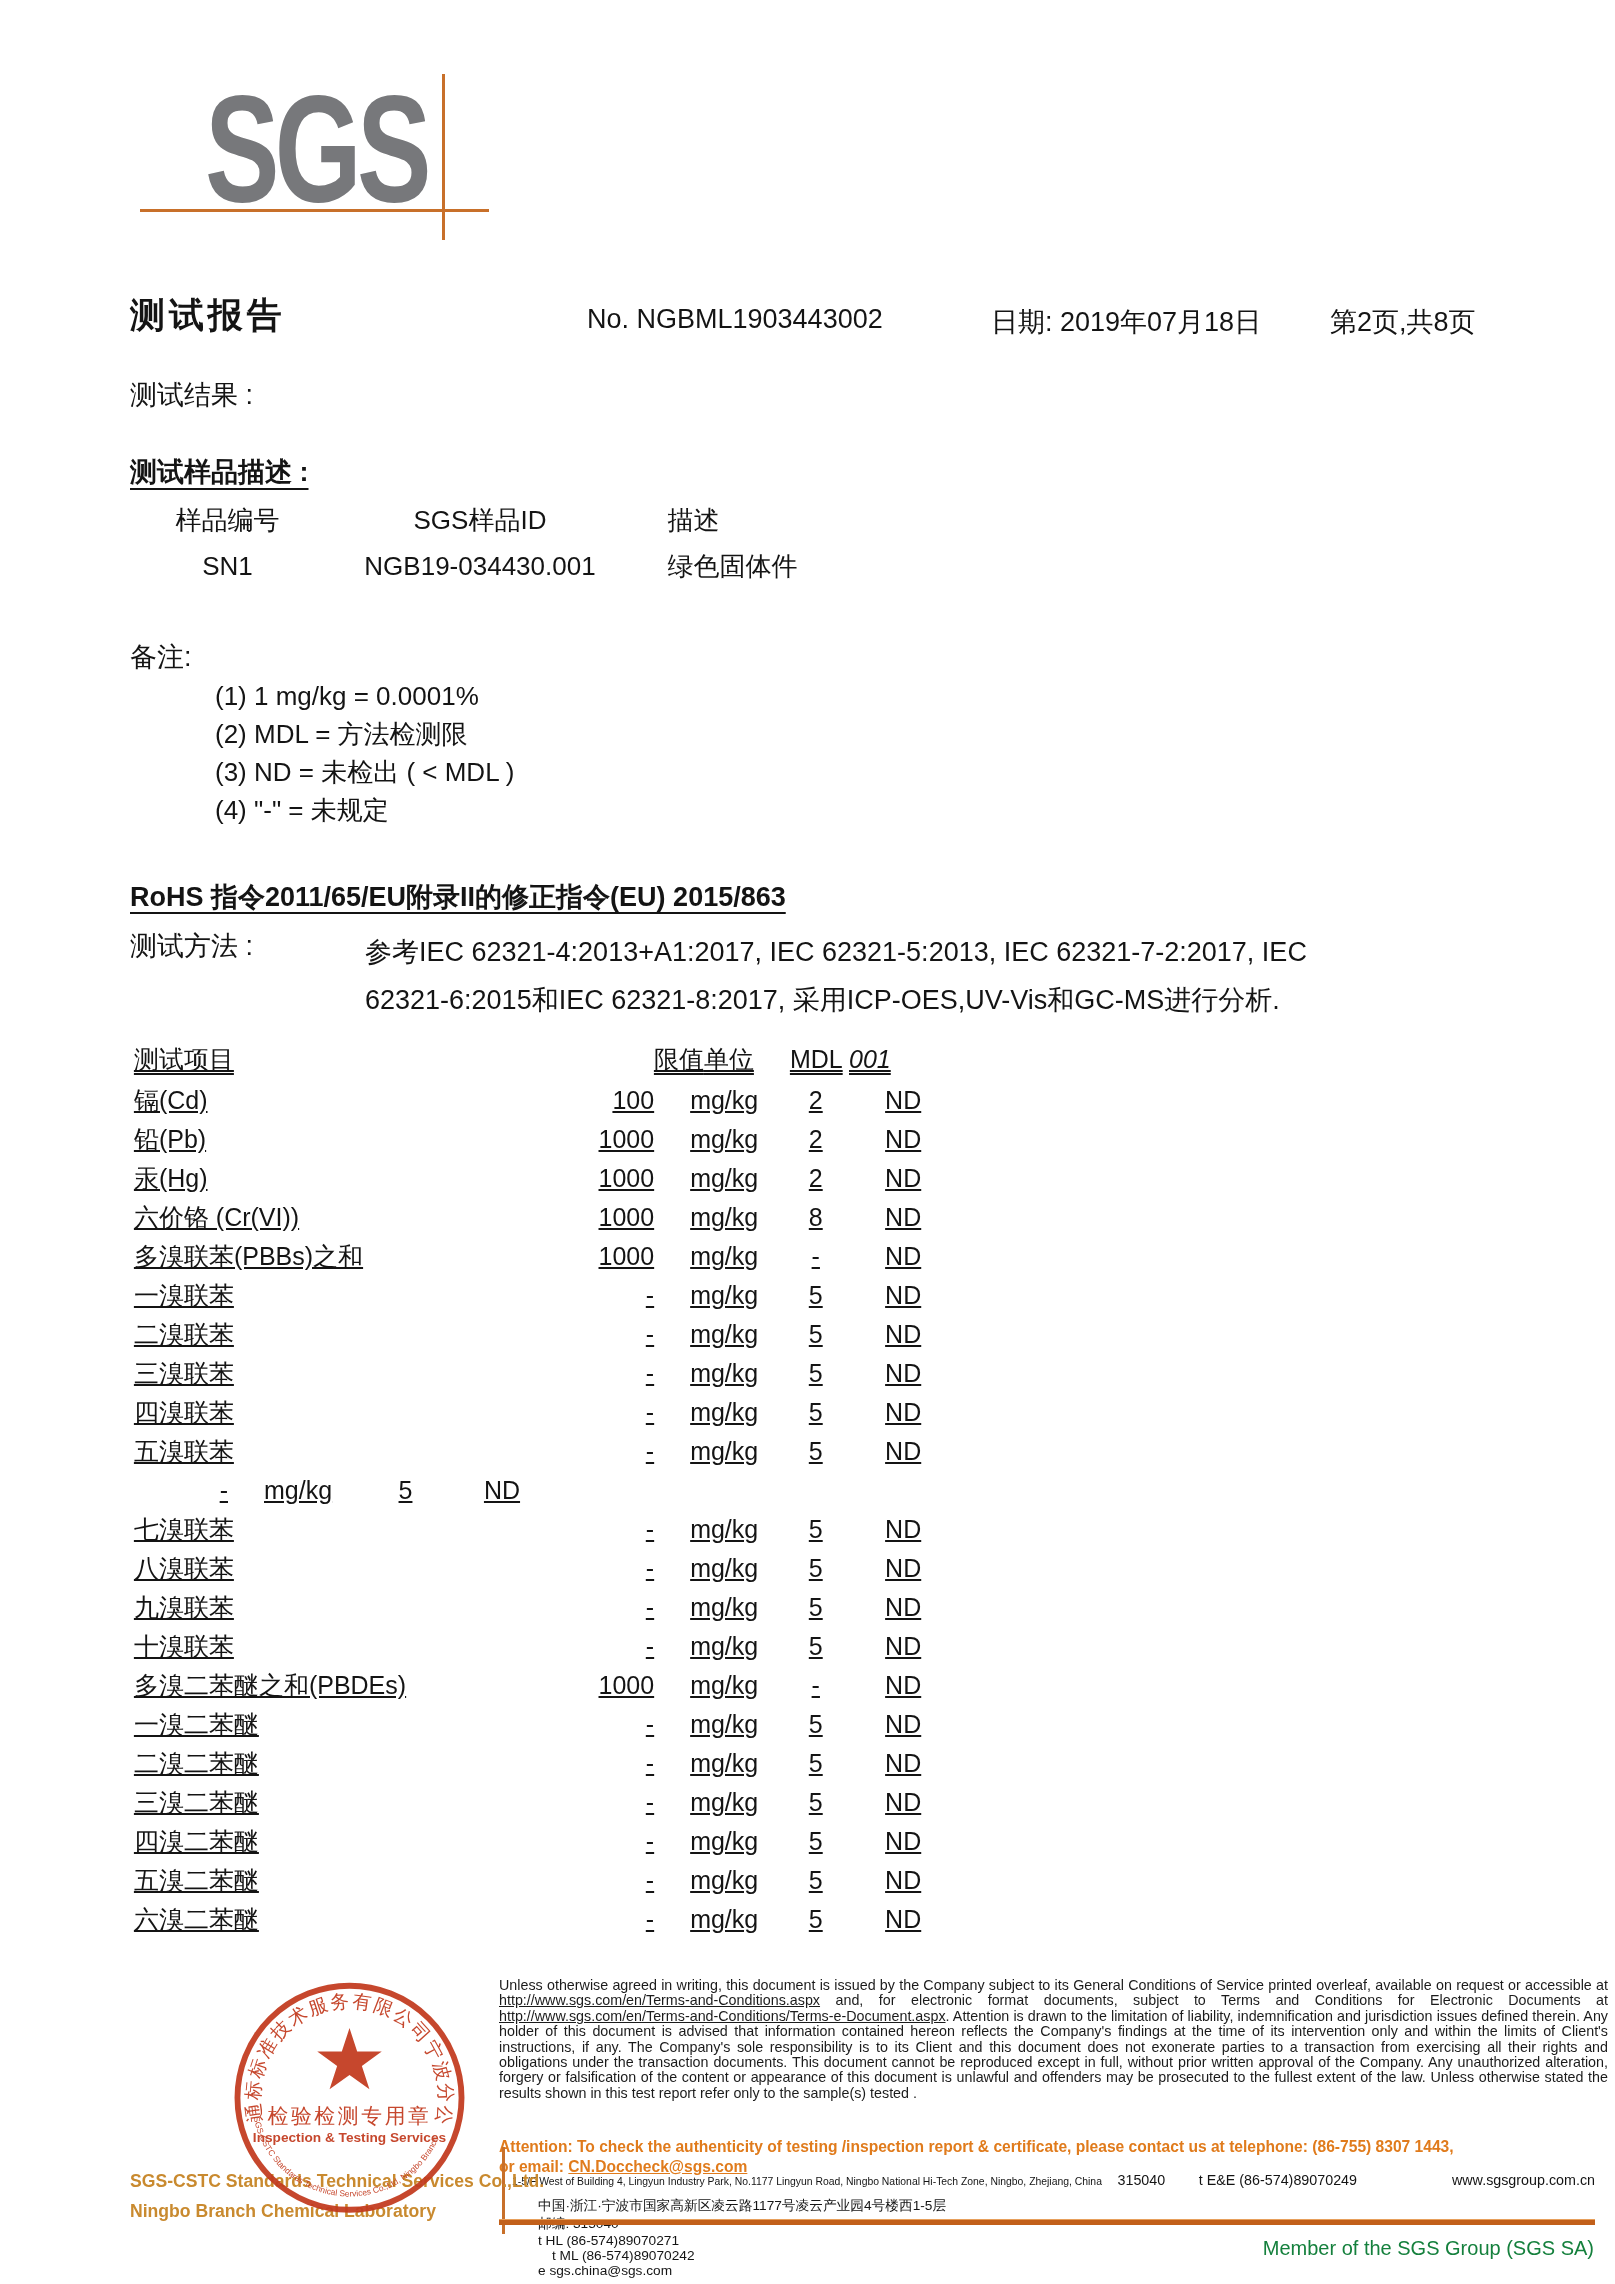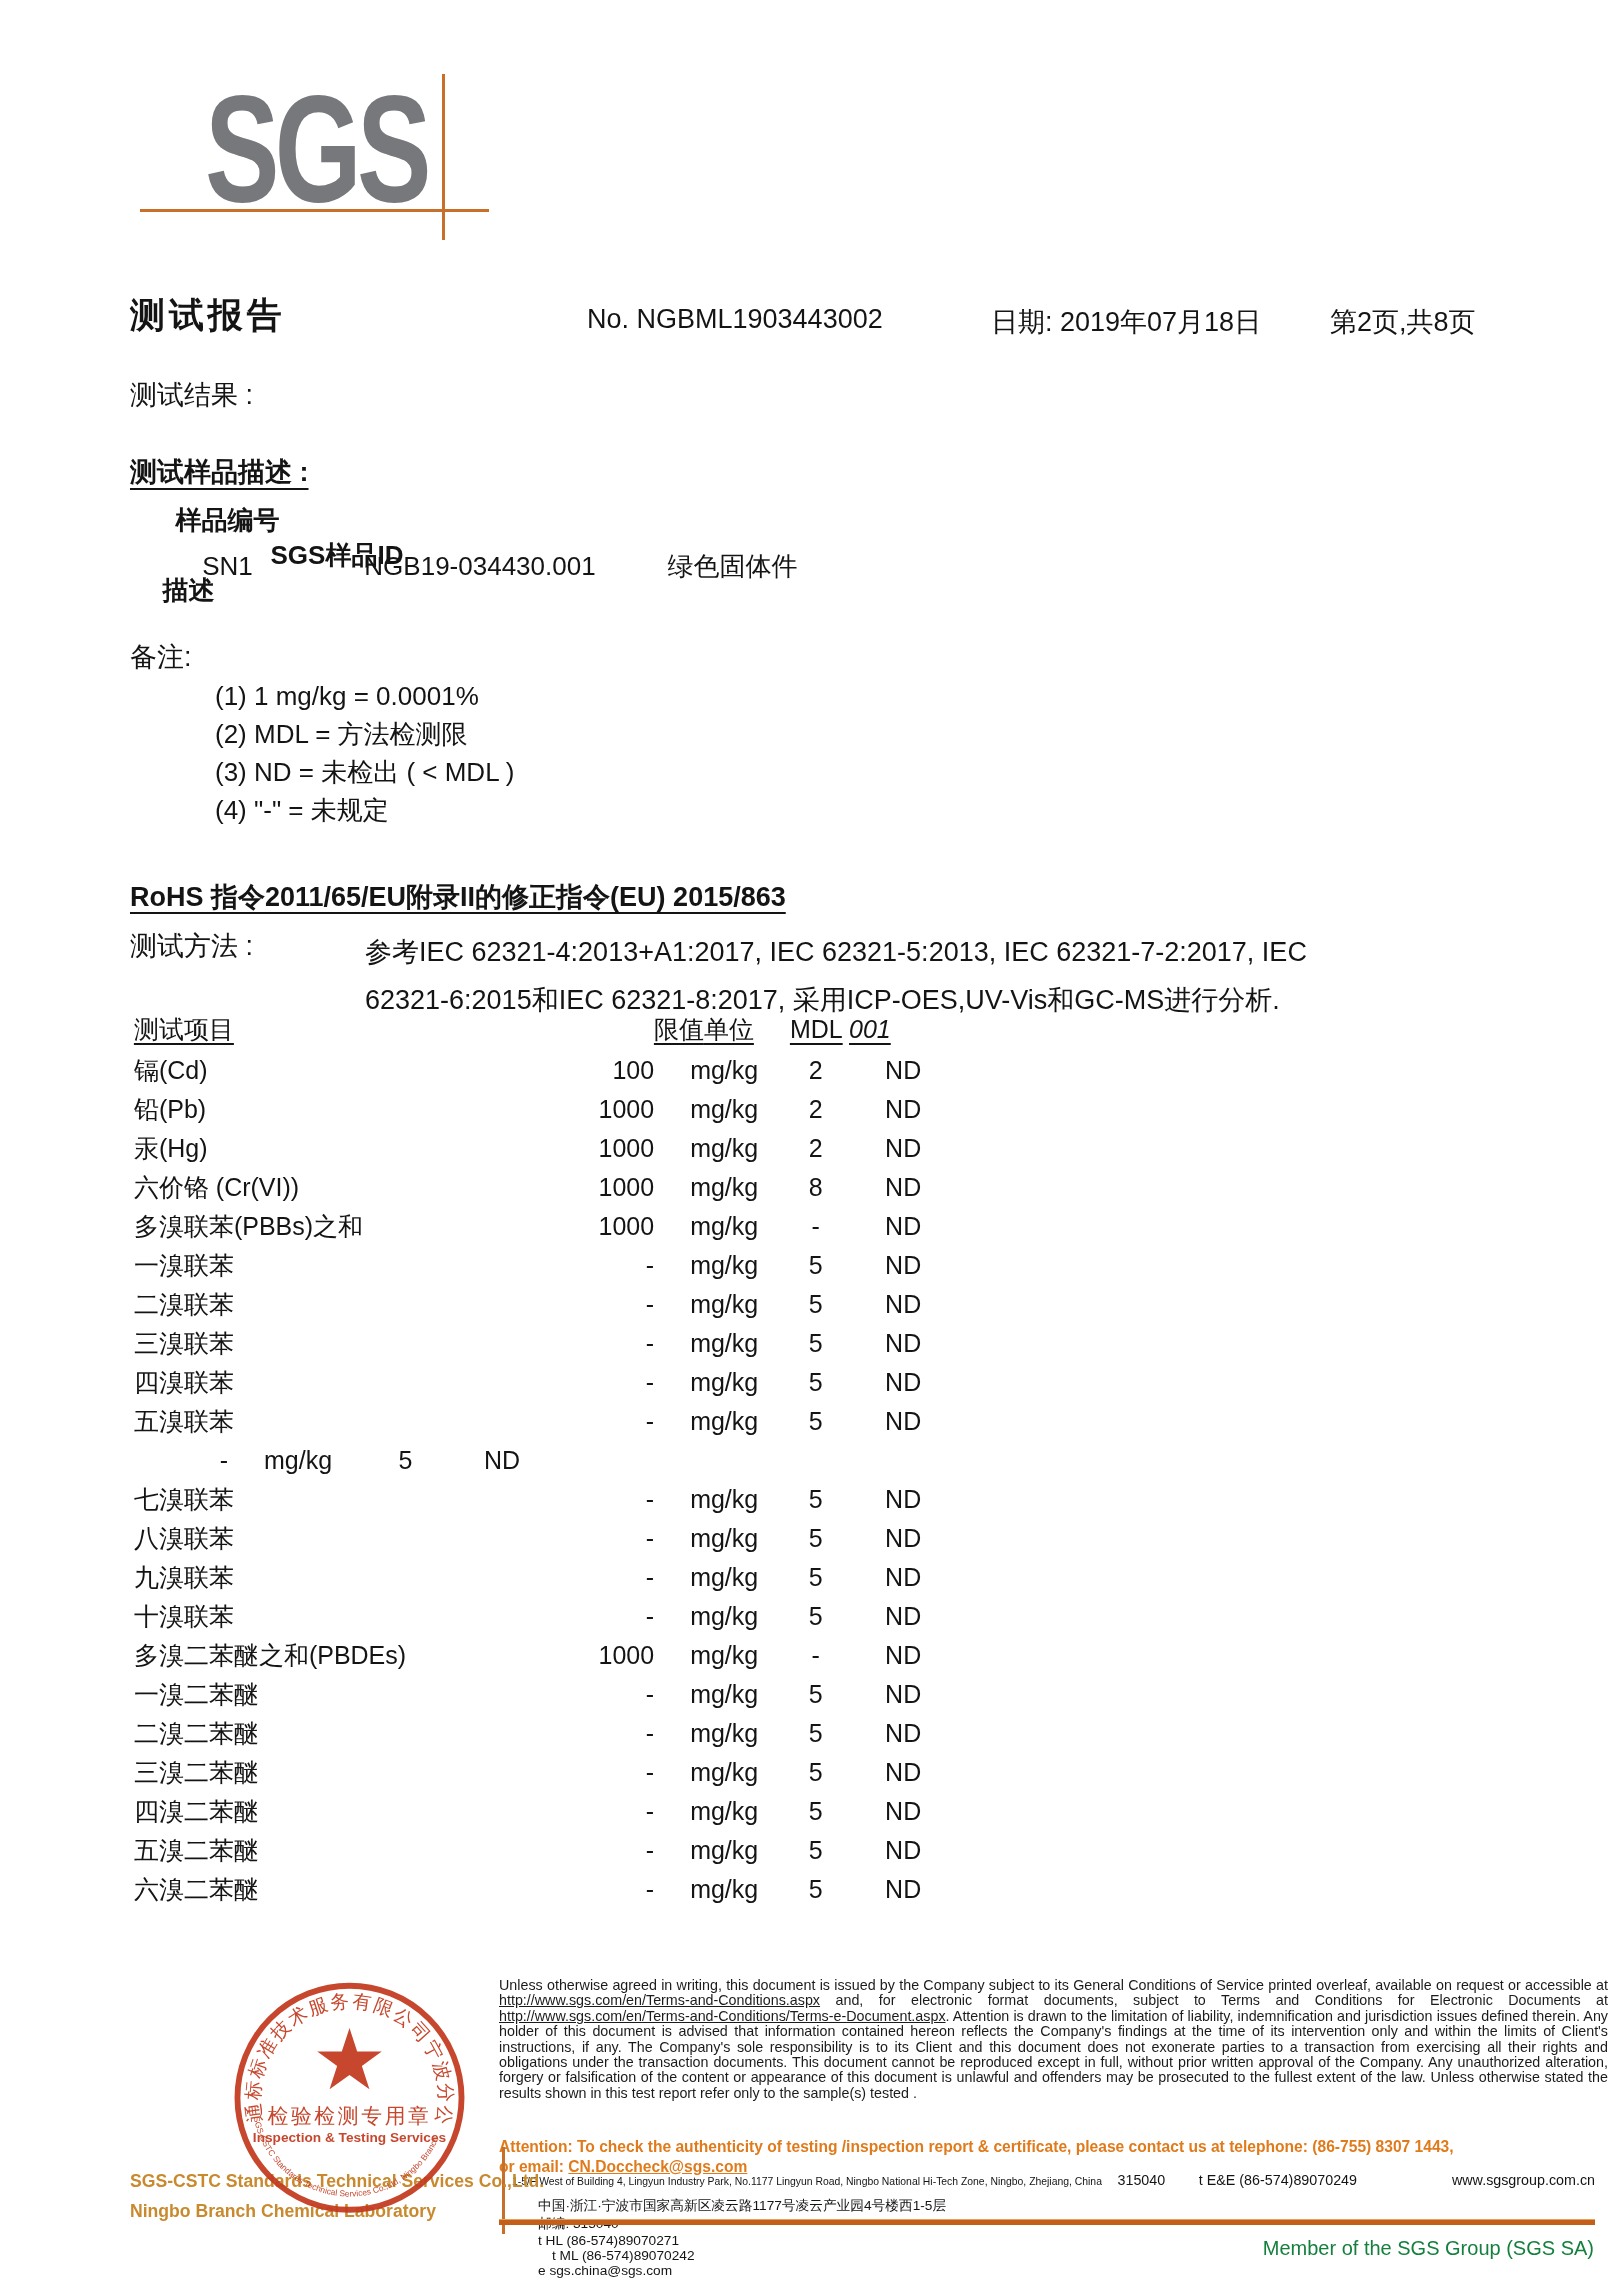--- a/index.html
+++ b/index.html
@@ -18,37 +18,37 @@
   .report-no{left:587px;top:304px;font-size:27px;}
   .report-date{left:991px;top:304px;font-size:27px;}
   .report-page{left:1330px;top:304px;font-size:27px;}
 
   .results-label{left:130px;top:377px;font-size:27px;}
   .sample-title{left:130px;top:454px;font-size:27px;font-weight:bold;text-decoration:underline;text-underline-offset:6.5px;}
 
   
   .sample-table{left:156px;top:503px;width:847px;}
   .srow{display:flex;align-items:baseline;height:43px;font-size:26px;}
-  .srow.head{font-weight:bold;height:46px;flex-direction:column;}
+  .srow.head{font-weight:normal;height:46px;}
   .s0{width:143px;text-align:center;}
   .s1{width:362px;text-align:center;}
   .s2{width:313px;text-align:left;padding-left:6.5px;}
 
   
   .notes-label{left:130px;top:639px;font-size:27px;}
   .notes-list{left:215px;top:677px;width:782px;font-size:26px;}
   .note-line{height:38px;line-height:38px;}
 
   
   .rohs-title{left:130px;top:879px;font-size:27px;font-weight:bold;text-decoration:underline;text-underline-offset:5.9px;}
   .method-label{left:130px;top:928px;font-size:27px;}
   .method-text{left:365px;top:928px;width:1017px;font-size:27px;line-height:48px;}
 
   
-  .result-table{left:130px;top:1008px;width:808px;}
+  .result-table{left:130px;top:1038px;width:808px;text-decoration:underline;}
   .rhead{display:flex;align-items:center;height:43px;font-size:25px;}
   .rrow{display:flex;align-items:center;height:39px;font-size:25px;gap:36px;}
   .c0{width:472px;padding-left:3.9px;}
   .c1{width:98px;text-align:right;}
   .c2{width:86px;text-align:left;}
   .c3{width:39px;text-align:center;}
   .c4{width:82px;text-align:center;}
   .u{text-decoration:underline;text-underline-offset:5.2px;}
   .col-001{font-style:italic;}
 

